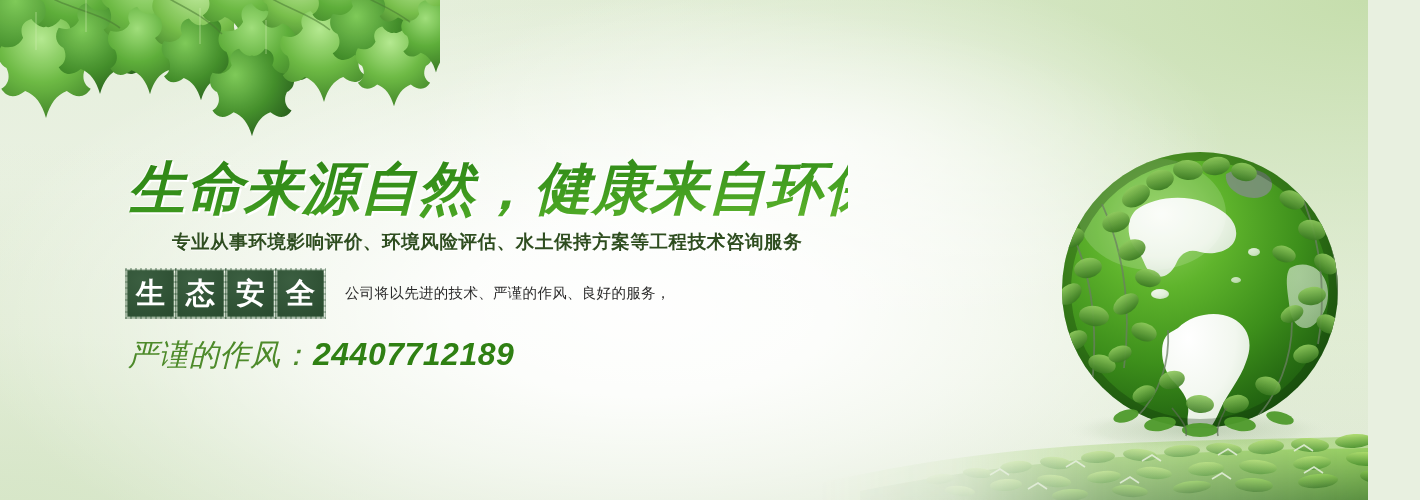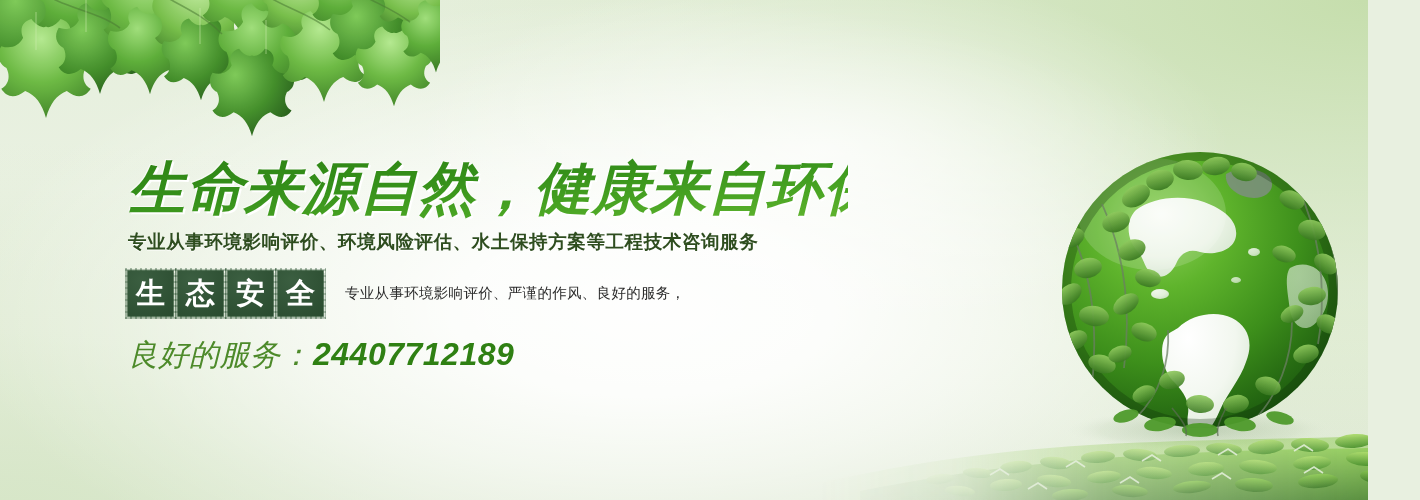--- a/index.html
+++ b/index.html
@@ -100,20 +100,21 @@
   }
 
   .subtitle{
     margin-top:9px;
     font-size:18.5px;
     font-weight:bold;
     color:#2e4d1f;
     letter-spacing:0.6px;
     white-space:nowrap;
     text-shadow:0 1px 0 rgba(255,255,255,0.85);
+    margin-left:44px;
   }
 
   .mid-row{
     margin-top:17px;
     display:flex;
     align-items:center;
   }
 
   .seals{ display:flex; gap:5px; }
   .seal{
@@ -469,22 +470,22 @@
         </div>
         <div class="seal">
           <span>安</span>
         </div>
         <div class="seal">
           <span>全</span>
         </div>
       </div>
 
       <div class="desc">
-        <div>专业从事环境影响评价、严谨的作风、良好的服务，</div>
+        <div>公司将以先进的技术、严谨的作风、良好的服务，</div>
       </div>
     </div>
 
     <div class="hotline">
-      <span class="label">良好的服务：</span><span class="num">24407712189</span>
+      <span class="label">严谨的作风：</span><span class="num">24407712189</span>
     </div>
 
   </div>
 </div>
 
 </body></html>

